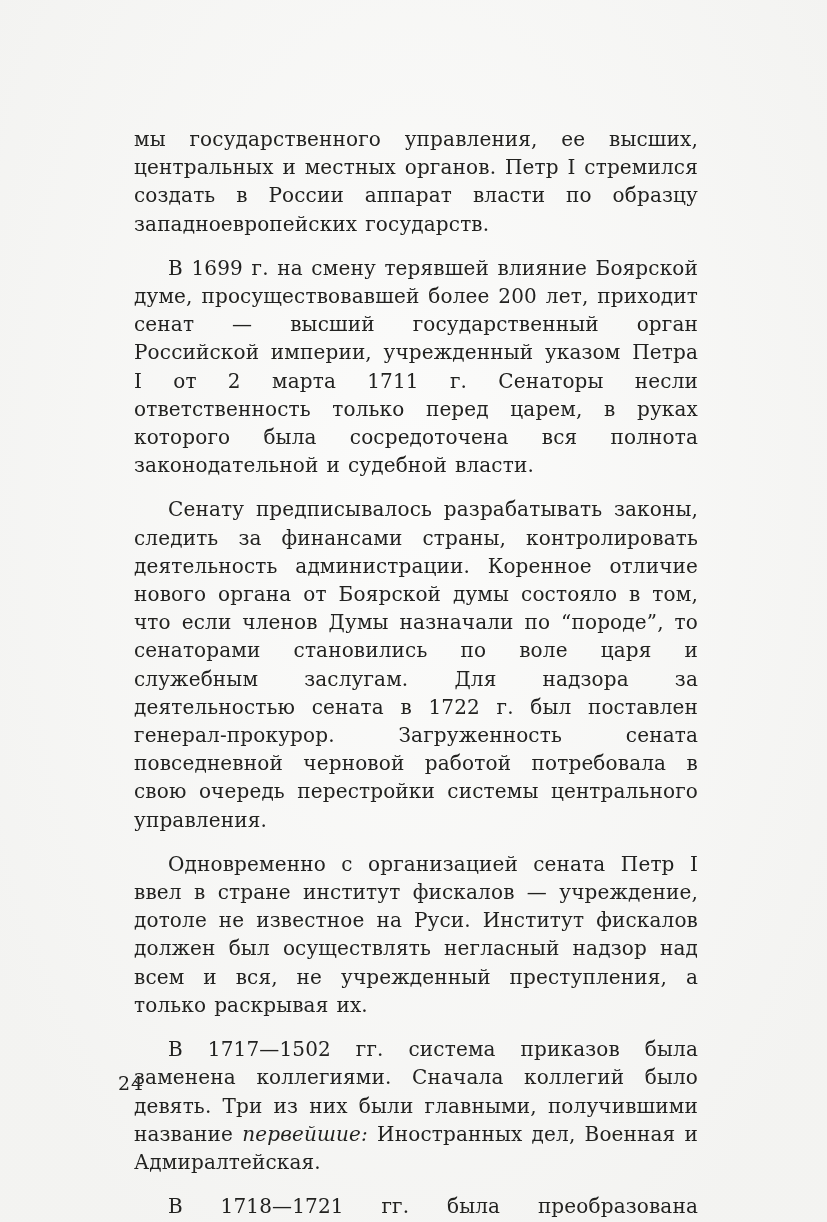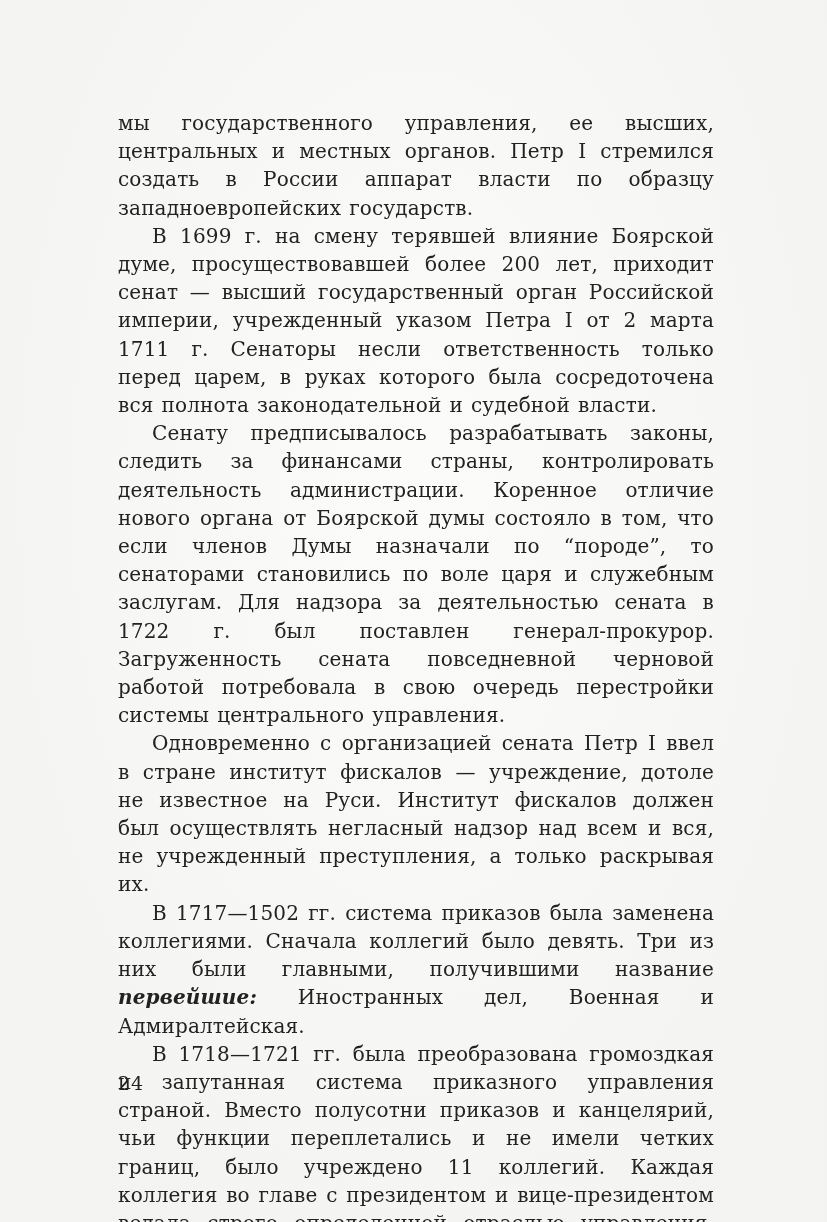--- a/index.html
+++ b/index.html
@@ -27,30 +27,29 @@
     left: 118px;
     top: 109px;
     width: 596px;
     font-size: 20px;
     line-height: 28.2px;
     text-align: justify;
     letter-spacing: 0.15px;
     word-spacing: 1.5px;
   }
   .text-block p {
-    margin: 0;
+    margin: 16px;
     padding: 0;
     text-indent: 0;
   }
   .text-block p.indent {
     text-indent: 34px;
   }
   .text-block .seg-italic {
     font-style: italic;
-    font-weight: bold;
   }
   .page-number {
     position: absolute;
     left: 118px;
     top: 1072px;
     font-size: 19px;
     letter-spacing: 1px;
   }
 </style>
 </head>

